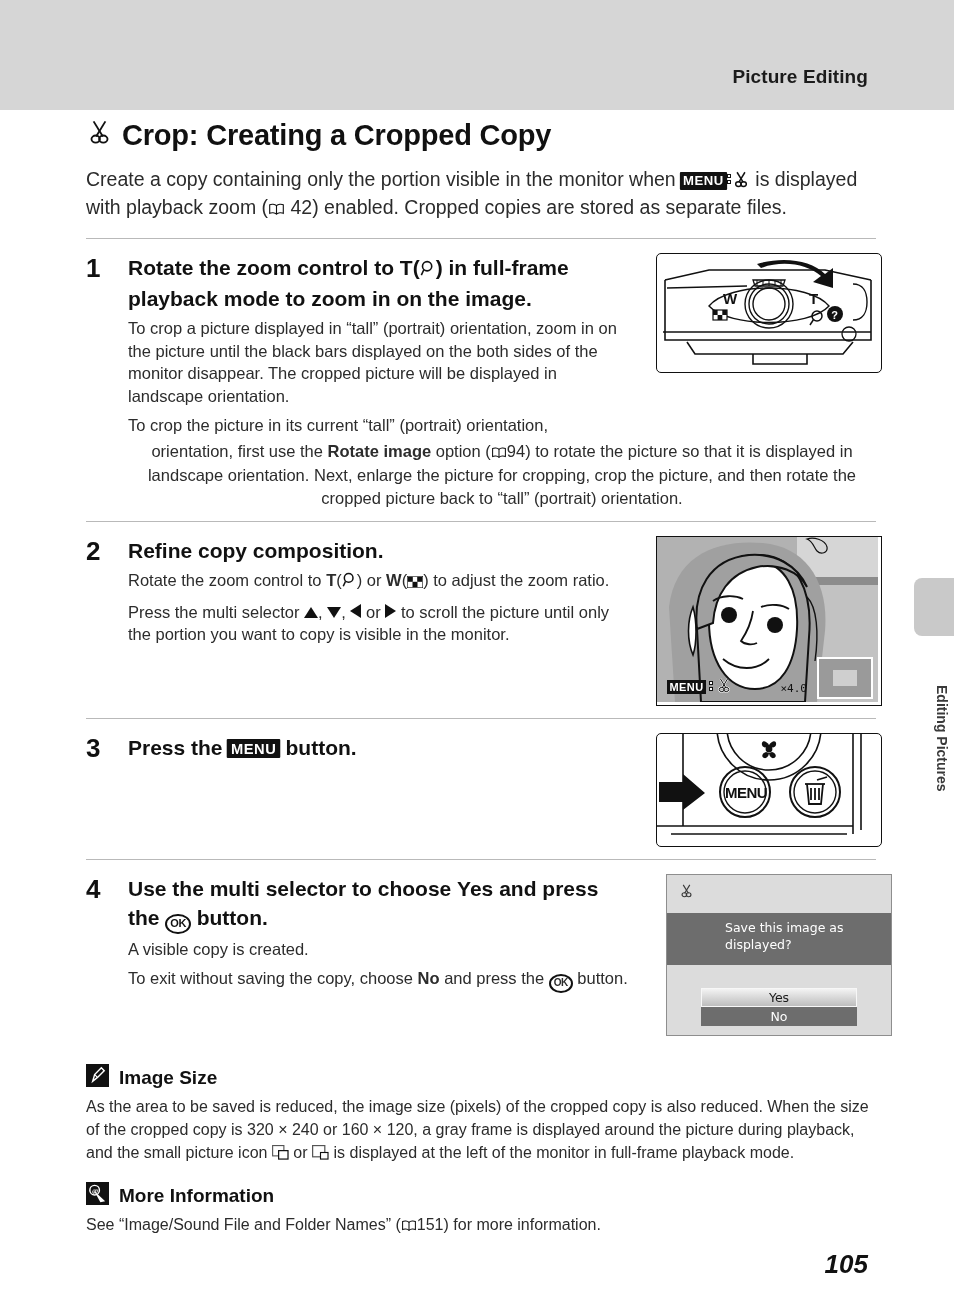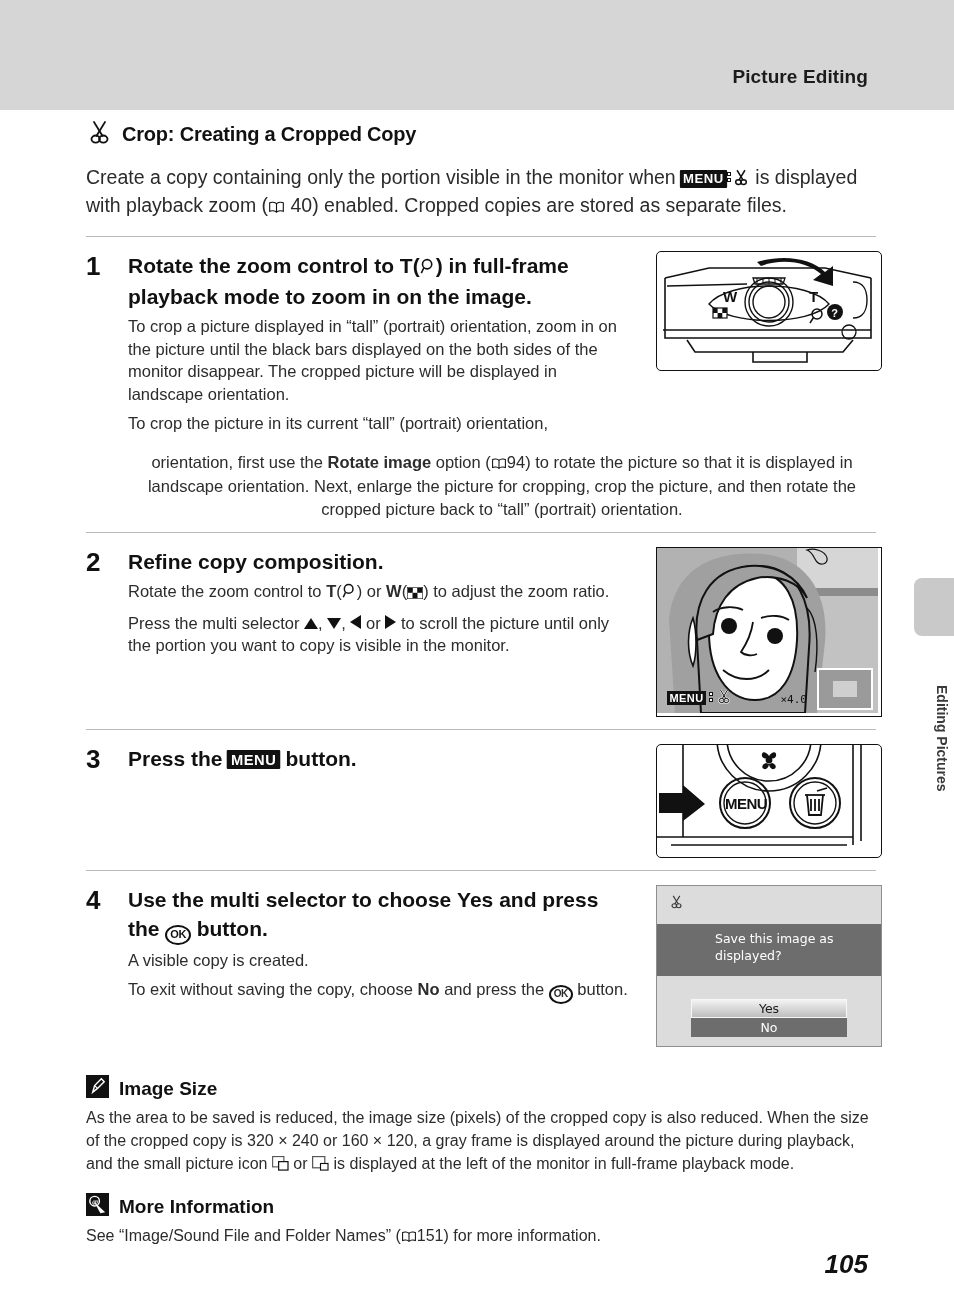--- a/index.html
+++ b/index.html
@@ -34,22 +34,22 @@
     font-size:14px;font-weight:600;color:#3a3a3a;
     writing-mode:vertical-rl;text-orientation:mixed;
     display:flex;align-items:flex-start;justify-content:center;
     padding-top:4px;box-sizing:border-box;
   }
 
   
   .content{position:absolute;left:86px;top:118px;width:790px;}
 
   .chapter-title{
-    font-size:20px;font-weight:700;color:#111;
-    display:flex;align-items:center;gap:9px;
+    font-size:29px;font-weight:700;color:#111;
+    display:flex;align-items:flex-end;gap:9px;
     margin:0 0 14px 0;letter-spacing:-.2px;
   }
   .intro{
     font-size:19.5px;line-height:26px;color:#2b2b2b;
     margin:0 0 16px 0;
   }
 
   
   .step{
     position:relative;
@@ -133,21 +133,21 @@
   .fig-mon{
     width:224px;height:168px;border:1.5px solid #111;
     background:#fff;position:relative;overflow:hidden;
   }
   .fig-btn{
     width:224px;height:112px;border:1.5px solid #111;border-radius:5px;
     background:#fff;position:relative;overflow:hidden;
   }
   .fig-dlg{
     width:224px;height:160px;border:1px solid #8e8e8e;
-    background:#dcdcdc;position:relative;overflow:hidden;
+    background:#dcdcdc;position:relative;overflow:hidden;margin-left:10px;
   }
   .dlg-icon{position:absolute;left:12px;top:8px;}
   .dlg-band{
     position:absolute;left:0;top:38px;width:224px;height:52px;background:#6d6d6d;
   }
   .dlg-msg{
     position:absolute;left:58px;top:44px;width:150px;
     color:#fff;font-size:12.5px;line-height:17px;
     font-family:"DejaVu Sans", sans-serif;
   }
@@ -214,38 +214,38 @@
               <ellipse cx="11.5" cy="25" rx="5" ry="4.2"></ellipse>
               <ellipse cx="20.5" cy="25" rx="5" ry="4.2"></ellipse>
             </g>
           </svg></span>
       <span>is displayed with playback zoom (</span><span class="ic"><svg width="17" height="14" viewBox="0 0 20 16">
             <g fill="none" stroke="#111" stroke-width="1.3">
               <path d="M10 4 C8 2 4 2 2 3 L2 13 C4 12 8 12 10 14 C12 12 16 12 18 13 L18 3 C16 2 12 2 10 4 Z"></path>
               <path d="M10 4 L10 14"></path>
             </g>
           </svg></span>
-      <span>40</span><span>) enabled. Cropped copies are stored as separate files.</span>
+      <span>42</span><span>) enabled. Cropped copies are stored as separate files.</span>
     </p>
 
     <div class="step">
       <div class="step-row">
         <div class="step-num">1</div>
         <div class="step-body" style="width:506px;flex:0 0 506px;">
           <div class="step-head">
             <span>Rotate the zoom control to</span>
             <b>T</b><span>(</span><span class="ic"><svg width="16" height="17" viewBox="0 0 18 19">
                   <g fill="none" stroke="#111" stroke-width="1.8">
                     <circle cx="8" cy="7" r="5.2"></circle>
                     <path d="M4.2 11.2 L1.5 17"></path>
                   </g>
                 </svg></span><span>) in full-frame playback mode to zoom in on the image.</span>
           </div>
           <p class="step-p" style="width:506px;">To crop a picture displayed in “tall” (portrait) orientation, zoom in on the picture until the black bars displayed on the both sides of the monitor disappear. The cropped picture will be displayed in landscape orientation.</p>
-          <p class="step-p" style="width:506px;margin-bottom:16px;">To crop the picture in its current “tall” (portrait) orientation,</p>
+          <p class="step-p" style="width:506px;margin-bottom:3px;">To crop the picture in its current “tall” (portrait) orientation,</p>
         </div>
         <div class="art">
           <div class="fig-cam">
             <svg width="224" height="118" viewBox="0 0 224 118">
               <g fill="none" stroke="#111" stroke-width="1.6">
                 <path d="M8 26 L52 16 L168 16 L214 26"></path>
                 <path d="M8 26 L8 86 L214 86 L214 26"></path>
                 <path d="M10 34 L90 32"></path>
                 <path d="M6 78 L214 78"></path>
                 <path d="M30 88 L38 100 L186 100 L196 88"></path>

